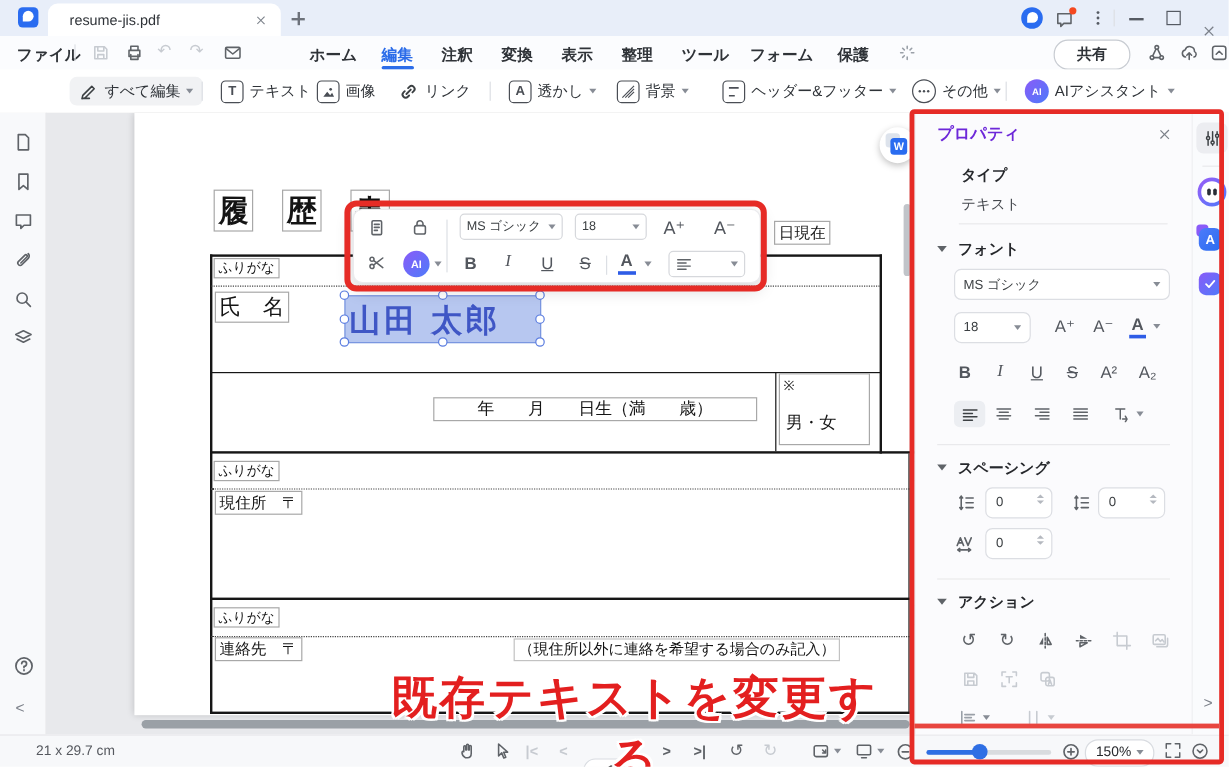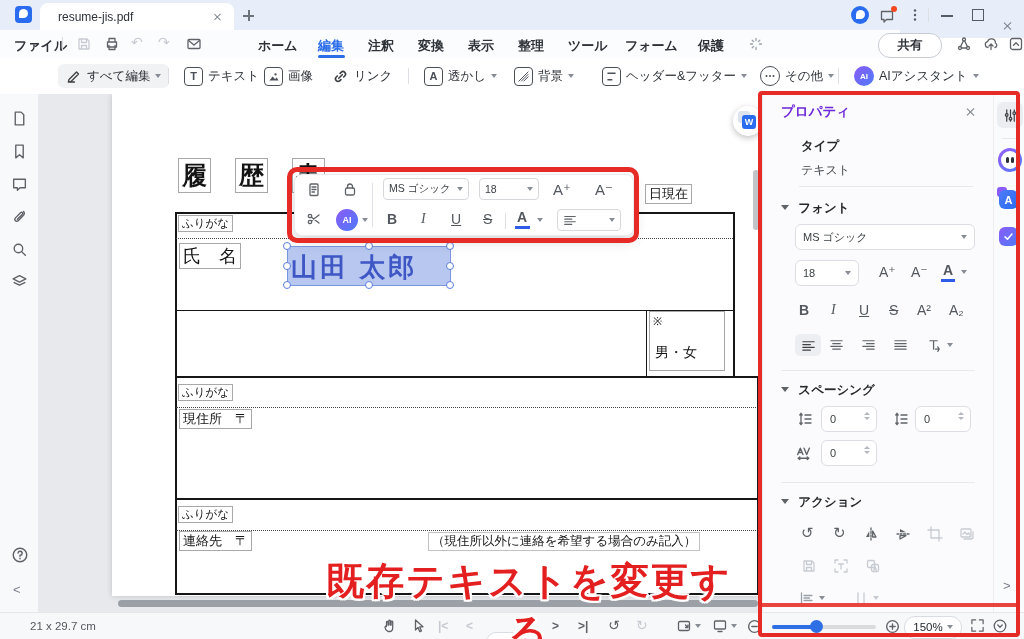--- a/index.html
+++ b/index.html
@@ -21,21 +21,21 @@
   .xicon:before,.xicon:after{content:"";position:absolute;left:4.5px;top:0;width:1.4px;height:10px;background:#7a7f88;}
   .xicon:before{transform:rotate(45deg);}.xicon:after{transform:rotate(-45deg);}
   .plus{position:relative;width:11px;height:11px;}
   .plus:before{content:"";position:absolute;left:5px;top:0;width:1.5px;height:11px;background:#6d727b;}
   .plus:after{content:"";position:absolute;left:0;top:5px;width:11px;height:1.5px;background:#6d727b;}
   .logo-sq{width:17px;height:17px;border-radius:4px;background:#2a6cf0;position:relative;}
   .logo-sq:before{content:"";position:absolute;left:4px;top:3px;width:9px;height:9px;background:#fff;border-radius:50% 50% 50% 0;}
   .winbar{width:12px;height:1.6px;background:#555a63;}
   .winbox{width:10px;height:10px;border:1.4px solid #555a63;}
   
-  .menubar{left:0;top:30px;width:900px;height:28px;background:#fbfcfe;}
+  .menubar{left:0;top:30px;width:1024px;height:28px;background:#fbfcfe;}
   .mitem{position:absolute;top:7px;font-size:13px;font-weight:600;color:#2f3338;}
   .mitem.active{color:#2b6ce9;}
   .vdiv{width:1px;background:#dcdfe4;}
   
   .toolbar{left:0;top:58px;width:1024px;height:36px;background:#fff;border-bottom:1px solid #ededf0;}
   .tbtn{position:absolute;top:6px;height:24px;display:flex;align-items:center;gap:5px;font-size:12.5px;color:#2f3338;font-weight:500;}
   .pill{background:#f1f2f4;border-radius:6px;padding:0 8px;}
   .sqicon{width:17px;height:17px;border:1.5px solid #4a4e55;border-radius:4px;display:flex;align-items:center;justify-content:center;font-size:11px;font-weight:700;color:#4a4e55;}
   .ai-circle{width:20px;height:20px;border-radius:50%;background:linear-gradient(135deg,#8a5bf8,#4d7bfa);display:flex;align-items:center;justify-content:center;color:#fff;font-size:8px;font-weight:700;}
   
@@ -307,20 +307,21 @@
       <div class="tl" style="left:63px;top:282px;width:646px;height:2px;"></div>
       <div class="tl" style="left:534px;top:216px;width:1px;height:66px;"></div>
       <div class="dotl" style="left:64px;top:313px;width:582px;"></div>
       <div class="tl" style="left:63px;top:404px;width:583px;height:2px;"></div>
       <div class="dotl" style="left:64px;top:436px;width:582px;"></div>
       <div class="tl" style="left:63px;top:499px;width:583px;height:2px;"></div>
       <div class="tl" style="left:645px;top:284px;width:1px;height:217px;"></div>
 
       <span class="lbl" style="left:66px;top:121px;font-size:11.5px;">ふりがな</span>
       <span class="lbl" style="left:67px;top:149px;font-size:18px;">氏　名</span>
+      <span class="lbl" style="left:249px;top:237px;width:262px;font-size:14px;text-align:center;">年　　月　　日生（満　　歳）</span>
       <div class="lbl" style="left:537px;top:217px;width:68px;height:58px;">
         <span class="abs serif" style="left:3px;top:1px;font-size:11px;">※</span>
         <span class="abs serif" style="left:5px;top:32px;font-size:14px;">男・女</span>
       </div>
       <span class="lbl" style="left:66px;top:290px;font-size:11.5px;">ふりがな</span>
       <span class="lbl" style="left:67px;top:315px;font-size:13px;">現住所　〒</span>
       <span class="lbl" style="left:66px;top:412px;font-size:11.5px;">ふりがな</span>
       <span class="lbl" style="left:67px;top:437px;font-size:13px;">連絡先　〒</span>
       <span class="lbl" style="left:316px;top:438px;font-size:12.5px;border-color:#c2c2c2;">（現住所以外に連絡を希望する場合のみ記入）</span>
       <span class="lbl" style="left:649px;top:290px;font-size:11.5px;">電</span>

